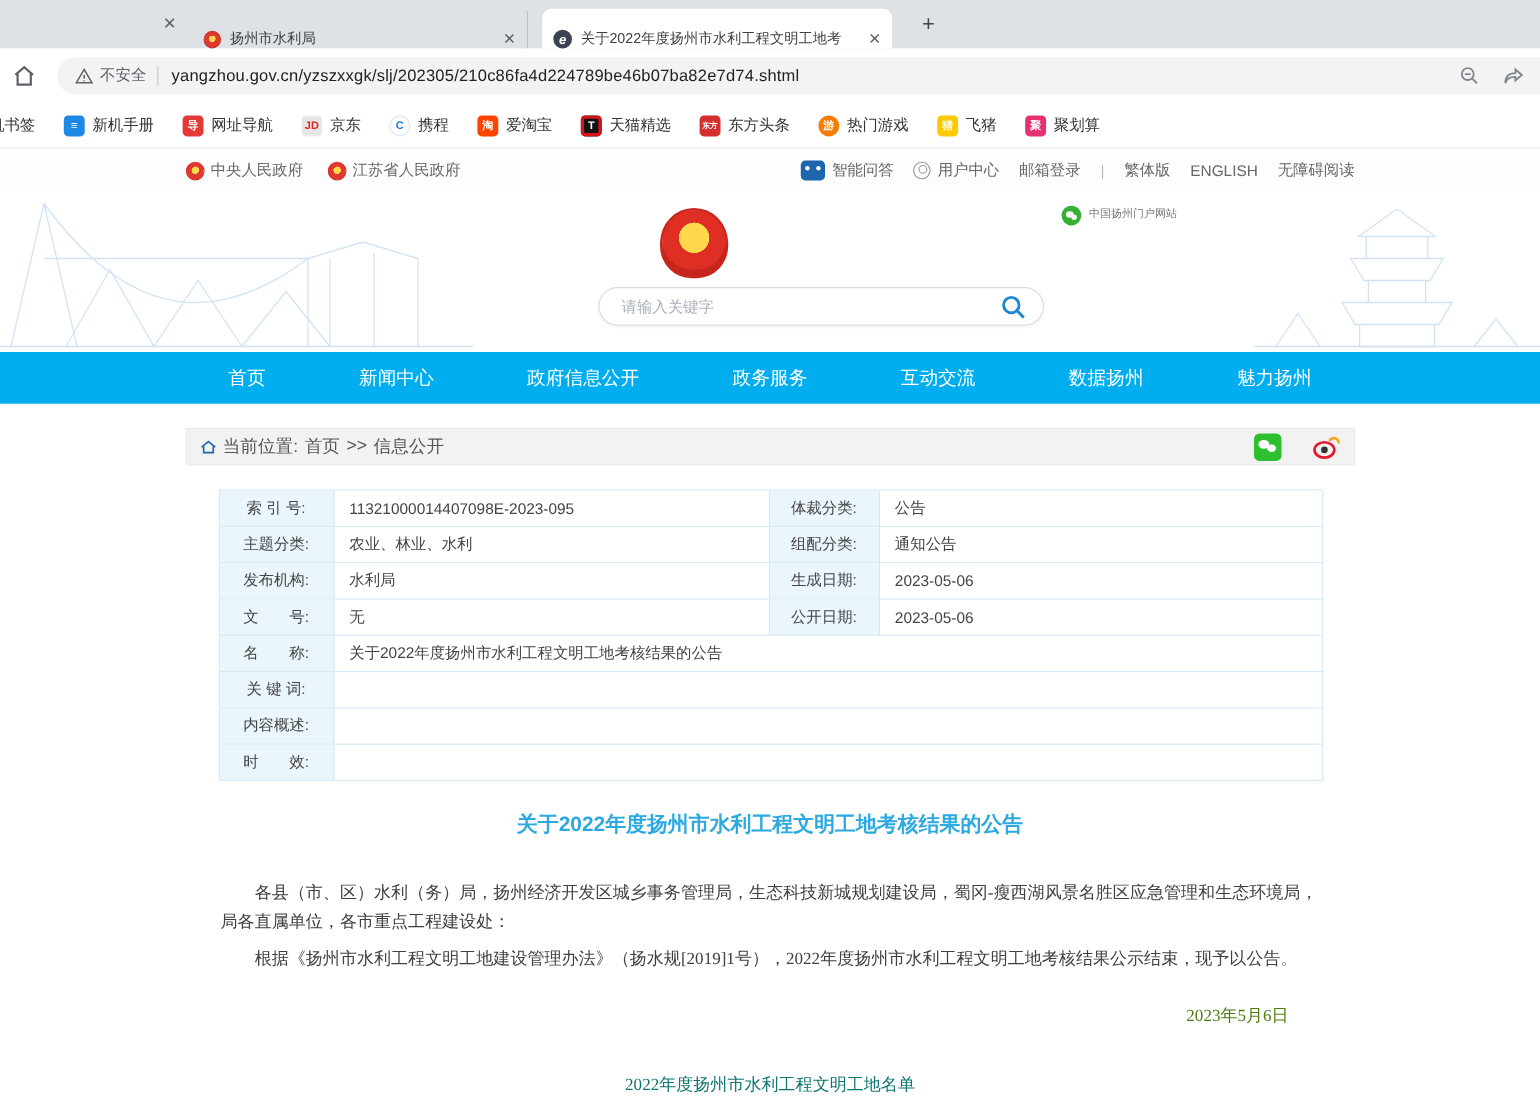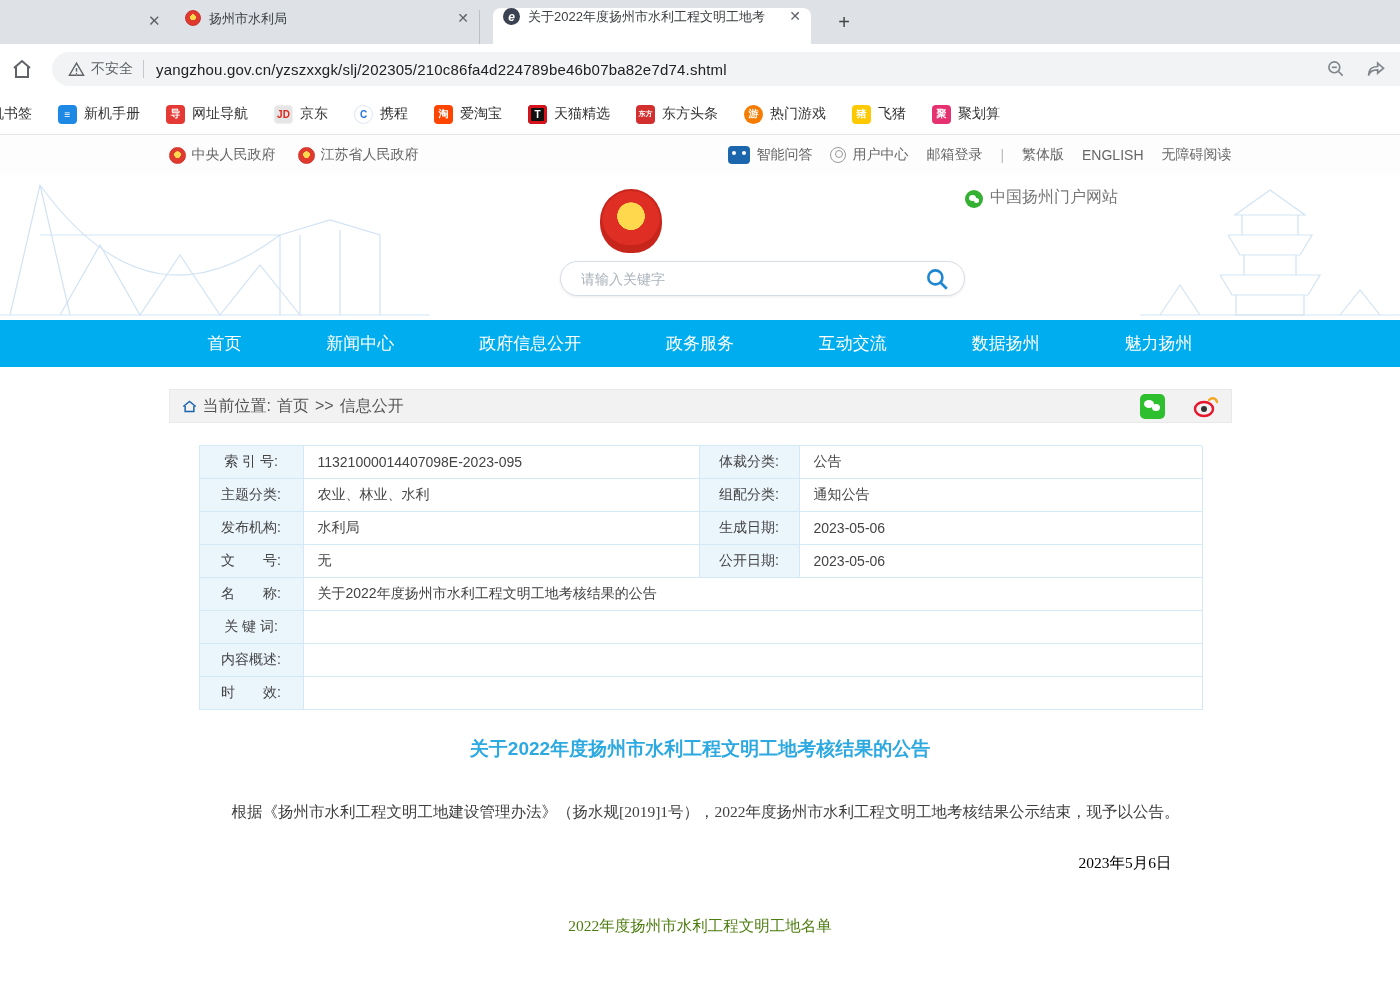--- a/index.html
+++ b/index.html
@@ -2,21 +2,21 @@
 <html><head>
 <meta charset="utf-8">
 <style>
   * { margin:0; padding:0; box-sizing:border-box; }
   html,body { width:1400px; height:997px; overflow:hidden; }
   body { font-family:"Liberation Sans","DejaVu Sans",sans-serif; background:#fff; position:relative; }
 
   
   .tabstrip { height:44px; background:#dee1e6; display:flex; align-items:flex-end; position:relative; }
   .tab-close-stub { position:absolute; left:148px; top:12px; color:#5f6368; font-size:15px; cursor:pointer; }
-  .tab { display:flex; align-items:flex-start; gap:8px; height:34px; padding:0 10px; font-size:13px; color:#3c4043; }
+  .tab { display:flex; align-items:flex-end; gap:8px; height:34px; padding:0 10px; font-size:13px; color:#3c4043; }
   .tab.inactive { position:absolute; left:175px; width:305px; border-right:1px solid #bdc1c6; }
   .tab.active { position:absolute; left:493px; width:318px; background:#fff; border-radius:8px 8px 0 0; height:36px; }
   .tab .title { flex:1; white-space:nowrap; overflow:hidden; }
   .tab .x { color:#5f6368; font-size:14px; cursor:pointer; }
   .newtab-btn { position:absolute; left:830px; top:8px; width:28px; height:28px; font-size:20px; color:#444;
                 display:flex; align-items:center; justify-content:center; border-radius:50%; cursor:pointer; }
   .fav-emblem { width:16px; height:16px; border-radius:50%;
                 background:radial-gradient(circle at 50% 45%, #ffd84d 0 28%, #e03a2f 29% 100%);
                 border:1px solid #c9302c; flex:0 0 16px; }
   .fav-dark { width:17px; height:17px; border-radius:50%; background:#3b4252; color:#fff; font-size:12px;
@@ -55,25 +55,25 @@
 
   
   .site-header { height:145px; background:#fff; position:relative; overflow:hidden; }
   .deco { position:absolute; top:0; bottom:0; opacity:.8; }
   .logo-wrap { position:absolute; left:600px; top:14px; display:flex; align-items:center; gap:14px; }
   .emblem-lg { width:62px; height:64px; border-radius:50% 50% 46% 46%;
                background:radial-gradient(circle at 50% 42%, #ffd84d 0 30%, #df2f25 31% 100%);
                border:2px solid #c8251c; box-shadow:inset 0 -6px 0 rgba(150,20,10,.35); }
   .site-name { color:#d7000f; font-size:37px; font-weight:bold; letter-spacing:3px; line-height:1.1; }
   .site-url { color:#8a8a8a; font-size:13px; letter-spacing:5px; margin-top:4px; }
-  .portal { position:absolute; left:965px; top:12px; display:flex; align-items:flex-end; gap:7px; color:#777; font-size:16px; }
+  .portal { position:absolute; left:965px; top:12px; display:flex; align-items:flex-start; gap:7px; color:#777; font-size:10px; }
   .wechat-dot { width:18px; height:18px; border-radius:50%; background:#34b133; position:relative; }
   .wechat-dot:before { content:""; position:absolute; left:4px; top:5px; width:7px; height:6px; background:#fff; border-radius:50%; }
   .wechat-dot:after { content:""; position:absolute; left:9px; top:8px; width:5px; height:5px; background:#fff; border-radius:50%; }
-  .searchbox { position:absolute; left:560px; top:86px; width:405px; height:35px; background:#fff;
+  .searchbox { position:absolute; left:544px; top:86px; width:405px; height:35px; background:#fff;
                border:1px solid #d7dde4; border-radius:18px; box-shadow:0 1px 3px rgba(0,0,0,.08);
                display:flex; align-items:center; padding:0 14px 0 20px; }
   .searchbox input { border:none; outline:none; flex:1; font-size:14px; color:#333; background:transparent; }
   .searchbox input::placeholder { color:#aab2bb; }
   .search-btn { width:26px; height:26px; cursor:pointer; }
 
   
   .mainnav { height:47px; background:#00aeef; }
   .mainnav-inner { width:1065px; margin:0 auto; height:100%; display:flex; align-items:center; justify-content:space-between; padding:0 40px; }
   .nav-item { color:#fff; font-size:17px; cursor:pointer; white-space:nowrap; }
@@ -94,23 +94,23 @@
   .cell { border:1px solid #d4e9f6; border-width:0 1px 1px 0; height:33px; display:flex; align-items:center; }
   .cell.lab { background:#ebf5fc; justify-content:center; white-space:pre; }
   .cell.val { padding-left:14px; }
   .span3 { grid-column:span 3; }
 
   .article { margin-top:26px; }
   .art-title { text-align:center; color:#2da9e1; font-size:19px; font-weight:bold; }
   .art-body { font-family:"Liberation Serif","DejaVu Serif",serif; color:#404040; font-size:15.5px;
               line-height:1.75; margin:36px 32px 0; }
   .art-body p { text-indent:2em; margin-bottom:6px; }
-  .art-date { font-family:"Liberation Serif","DejaVu Serif",serif; color:#000000; font-size:15.5px;
+  .art-date { font-family:"Liberation Serif","DejaVu Serif",serif; color:#4d7c0f; font-size:15.5px;
               text-align:right; margin:28px 60px 0 0; }
-  .art-list-title { font-family:"Liberation Serif","DejaVu Serif",serif; color:#4d7c0f; font-size:15.5px;
+  .art-list-title { font-family:"Liberation Serif","DejaVu Serif",serif; color:#0f766e; font-size:15.5px;
                     text-align:center; margin-top:42px; }
 </style>
 </head>
 <body>
 
 <div class="tabstrip">
   <span class="tab-close-stub">✕</span>
 
   <div class="tab inactive">
     <span class="fav-emblem"></span>
@@ -318,19 +318,20 @@
     <div class="cell val span3"></div>
     <div class="cell lab">内容概述:</div>
     <div class="cell val span3"></div>
     <div class="cell lab">时　　效:</div>
     <div class="cell val span3"></div>
   </div>
 
   <div class="article">
     <div class="art-title">关于2022年度扬州市水利工程文明工地考核结果的公告</div>
     <div class="art-body">
+      <p>各县（市、区）水利（务）局，扬州经济开发区城乡事务管理局，生态科技新城规划建设局，蜀冈-瘦西湖风景名胜区应急管理和生态环境局，局各直属单位，各市重点工程建设处：</p>
       <p>根据《扬州市水利工程文明工地建设管理办法》（扬水规[2019]1号），2022年度扬州市水利工程文明工地考核结果公示结束，现予以公告。</p>
     </div>
     <div class="art-date">2023年5月6日</div>
     <div class="art-list-title">2022年度扬州市水利工程文明工地名单</div>
   </div>
 
 </div>
 
 </body></html>

